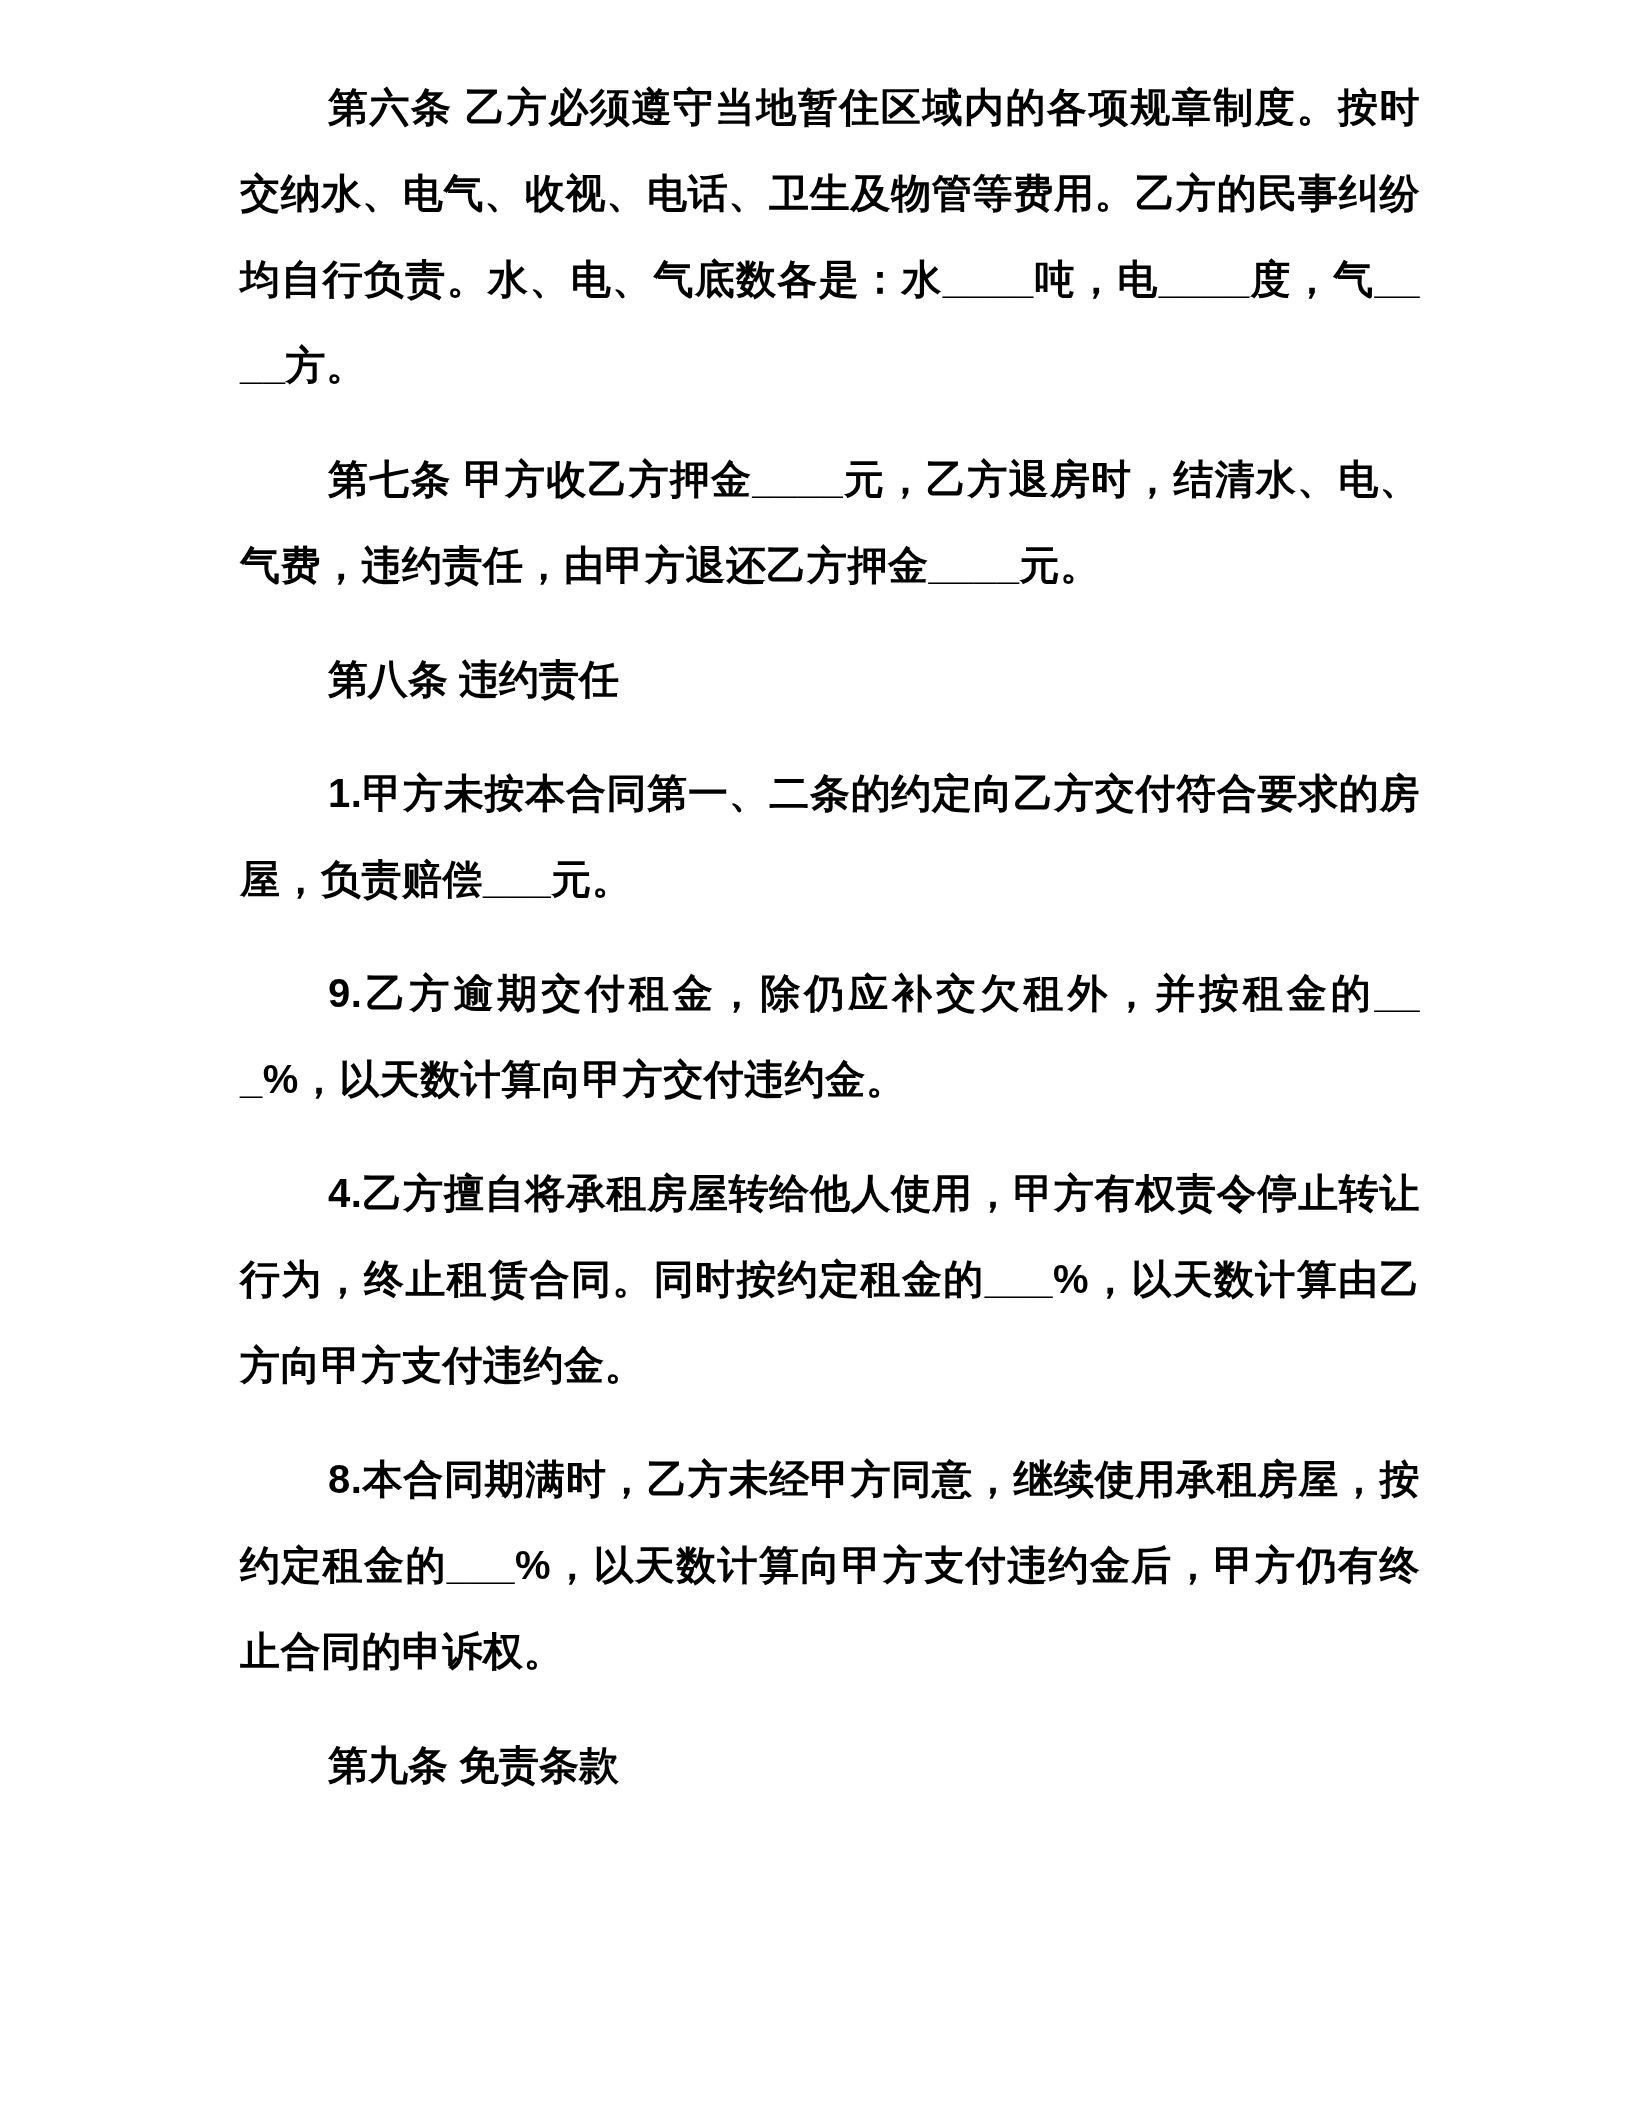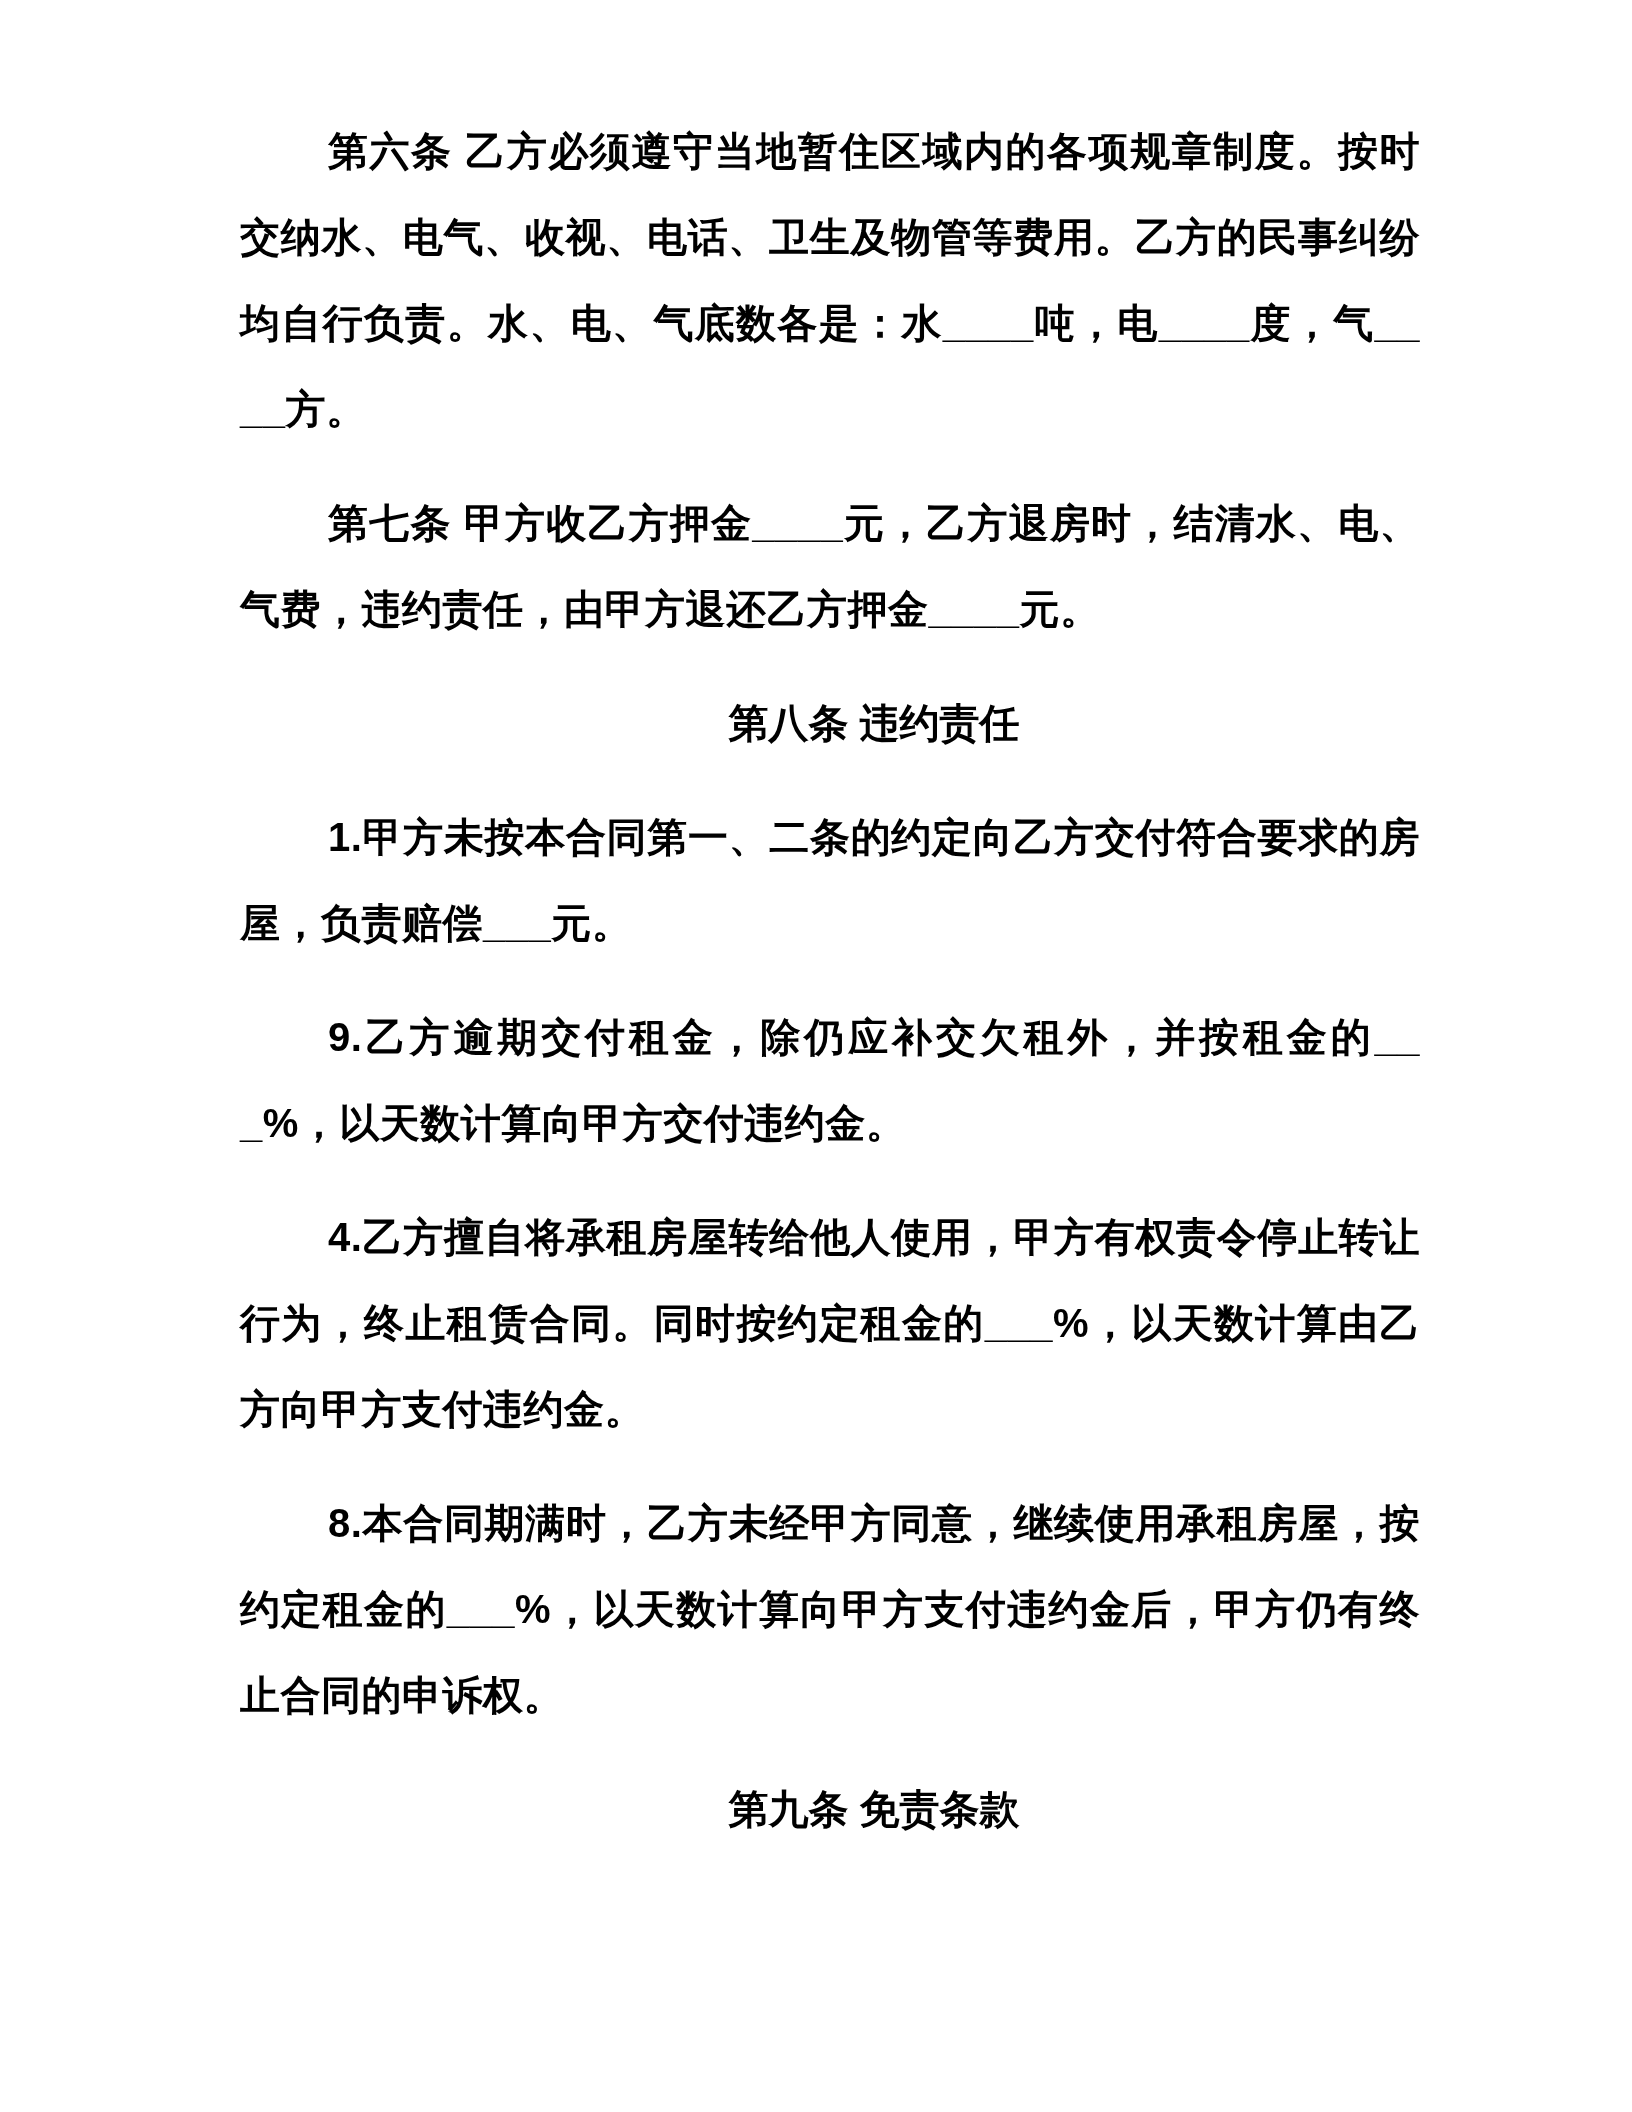--- a/index.html
+++ b/index.html
@@ -9,40 +9,39 @@
     padding: 0;
     background: #ffffff;
   }
   .page {
     position: relative;
     width: 1632px;
     height: 2112px;
     box-sizing: border-box;
     background: #ffffff;
     color: #000000;
-    padding: 108px 212px 0 240px;
+    padding: 64px 212px 0 240px;
     font-family: "Liberation Sans", "DejaVu Sans", sans-serif;
     font-weight: 700;
     font-size: 40px;
     line-height: 86px;
     overflow: hidden;
   }
   .para {
     margin: 0 0 28px 0;
     text-indent: 2.2em;
     text-align: justify;
     text-justify: inter-ideograph;
     letter-spacing: 0.5px;
     word-break: break-all;
   }
   .heading {
     
     margin: 0 0 28px 0;
     text-indent: 2.2em;
-    text-align: center;
   }
 </style>
 </head>
 <body>
 
 <div class="page">
   <p class="para">第六条 乙方必须遵守当地暂住区域内的各项规章制度。按时交纳水、电气、收视、电话、卫生及物管等费用。乙方的民事纠纷均自行负责。水、电、气底数各是：水____吨，电____度，气____方。</p>
   <p class="para">第七条 甲方收乙方押金____元，乙方退房时，结清水、电、气费，违约责任，由甲方退还乙方押金____元。</p>
   <p class="heading">第八条 违约责任</p>
   <p class="para">1.甲方未按本合同第一、二条的约定向乙方交付符合要求的房屋，负责赔偿___元。</p>

